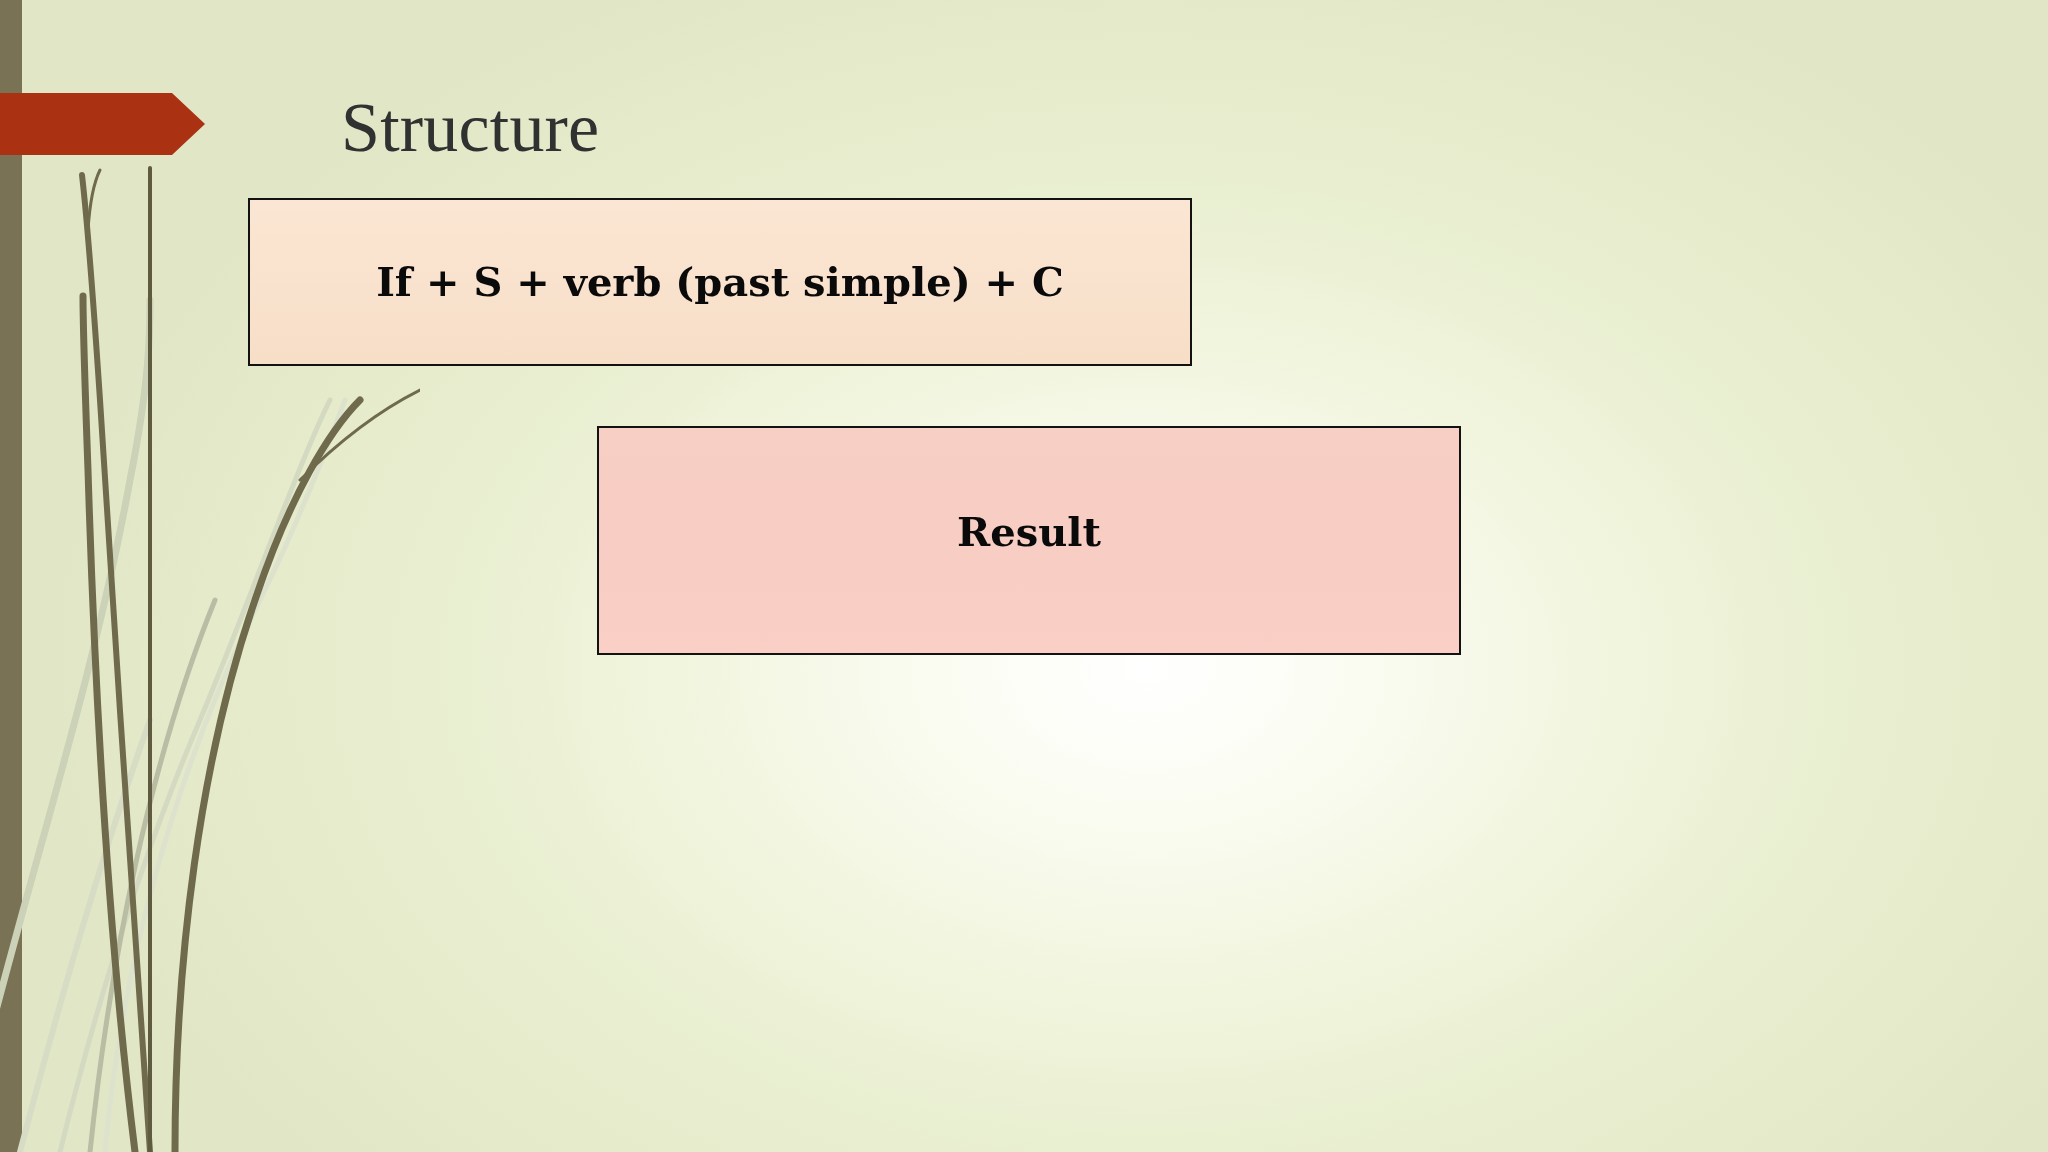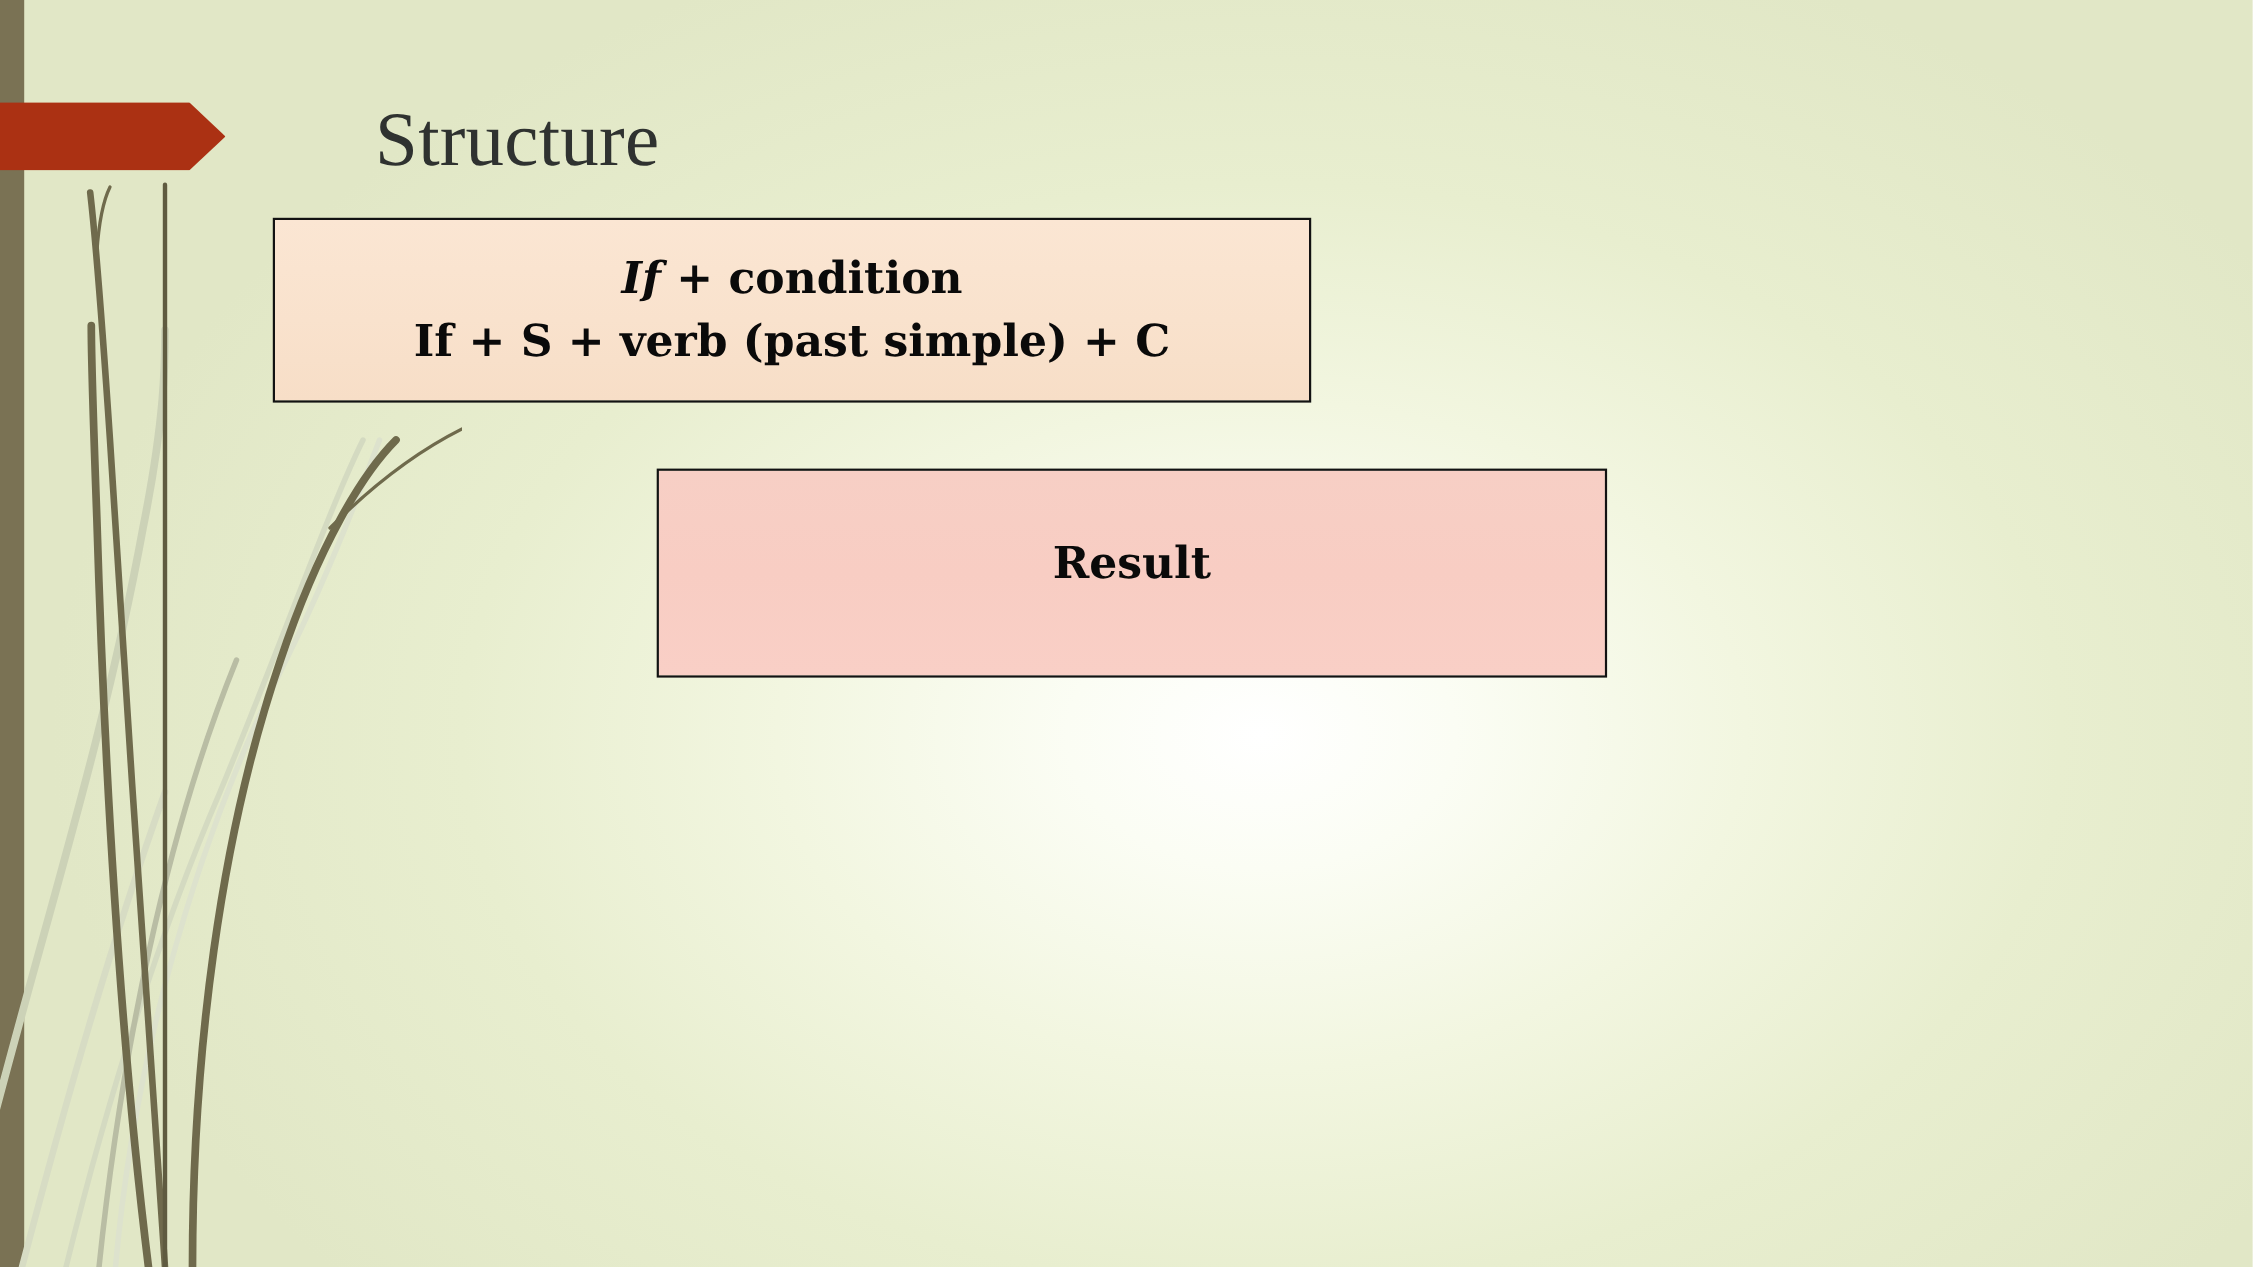--- a/index.html
+++ b/index.html
@@ -85,21 +85,21 @@
     top: 198px;
     width: 944px;
     height: 168px;
     background: linear-gradient(180deg, #fbe6d3 0%, #f9e2cd 55%, #f7dec7 100%);
   }
 
   .box-result {
     left: 597px;
     top: 426px;
     width: 864px;
-    height: 190px;
+    height: 229px;
     background: linear-gradient(180deg, #f7cfc5 0%, #f8cdc3 50%, #f9cfc6 100%);
   }
 
   .box-line {
     white-space: nowrap;
     text-align: center;
   }
 
   .box-condition .line-1 {
     font-size: 40px;
@@ -150,21 +150,20 @@
       <path d="M 300 480 C 340 440, 380 410, 420 390" stroke="#6f6a4c" stroke-width="3" fill="none" stroke-linecap="round"></path>
       <path d="M 100 170 C 95 180, 90 200, 88 230" stroke="#6f6a4c" stroke-width="3" fill="none" stroke-linecap="round"></path>
     </svg>
   </div>
 
   <div class="chevron-banner"></div>
 
   <div class="slide-title">Structure</div>
 
   <div class="struct-box box-condition">
-    <div class="box-line line-1"><span class="ital">If</span><span> + condition</span></div>
     <div class="box-line line-2">If + S + verb (past simple) + C</div>
   </div>
 
   <div class="struct-box box-result">
     <div class="box-line line-1">Result</div>
   </div>
 
 </div>
 
 </body></html>

